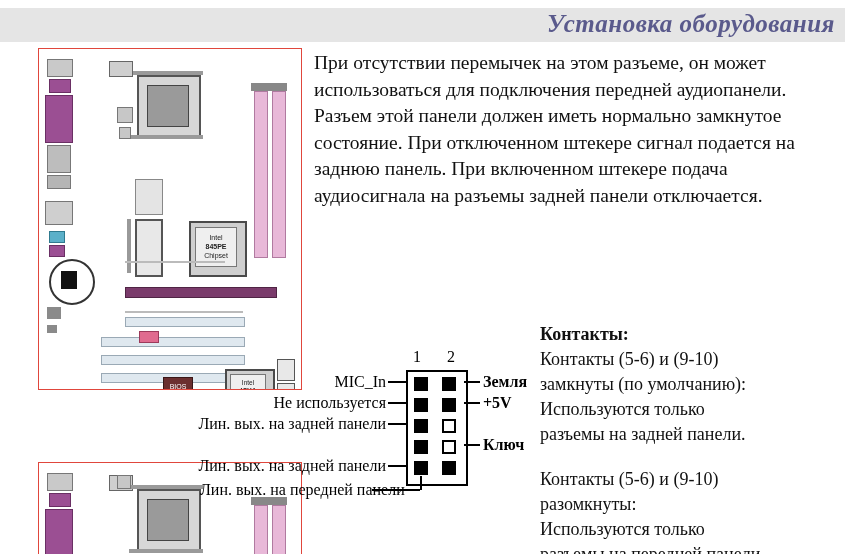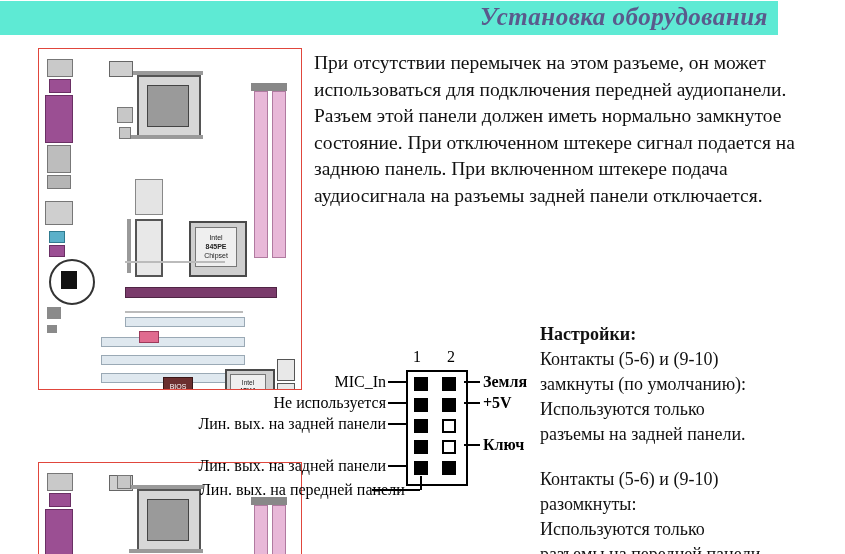--- a/index.html
+++ b/index.html
@@ -12,24 +12,24 @@
     width: 845px;
     height: 554px;
     background: #ffffff;
     overflow: hidden;
     font-family: "Liberation Serif", serif;
   }
 
   
   #header-bar {
     position: absolute;
-    left: 0; top: 1px;
-    width: 778px;
+    left: 0; top: 8px;
+    width: 845px;
     height: 34px;
-    background: #5eead4;
+    background: #e5e5e5;
   }
   #header-title {
     position: absolute;
     right: 10px;
     top: 2px;
     font-family: "Liberation Serif", serif;
     font-size: 25px;
     font-weight: bold;
     font-style: italic;
     color: #5a5a8c;
@@ -225,21 +225,21 @@
     <div class="r" style="left:212px; top:34px; width:18px; height:8px; background:#888;"></div>
     <div class="r" style="left:230px; top:34px; width:18px; height:8px; background:#888;"></div>
     <div class="r" style="left:78px; top:12px; width:12px; height:12px; background:#c7c7c7; border:1px solid #777;"></div>
   </div>
 
   <div id="body-text">
     <p>При отсутствии перемычек на этом разъеме, он может использоваться для подключения передней аудиопанели. Разъем этой панели должен иметь нормально замкнутое состояние. При отключенном штекере сигнал подается на заднюю панель. При включенном штекере подача аудиосигнала на разъемы задней панели отключается.</p>
   </div>
 
   <div id="settings">
-    <div class="settings-title">Настройки:</div>
+    <div class="settings-title">Контакты:</div>
     <div class="block">
       <div>Контакты (5-6) и (9-10)</div>
       <div>замкнуты (по умолчанию):</div>
       <div>Используются только</div>
       <div>разъемы на задней панели.</div>
     </div>
     <div class="block second">
       <div>Контакты (5-6) и (9-10)</div>
       <div>разомкнуты:</div>
       <div>Используются только</div>

